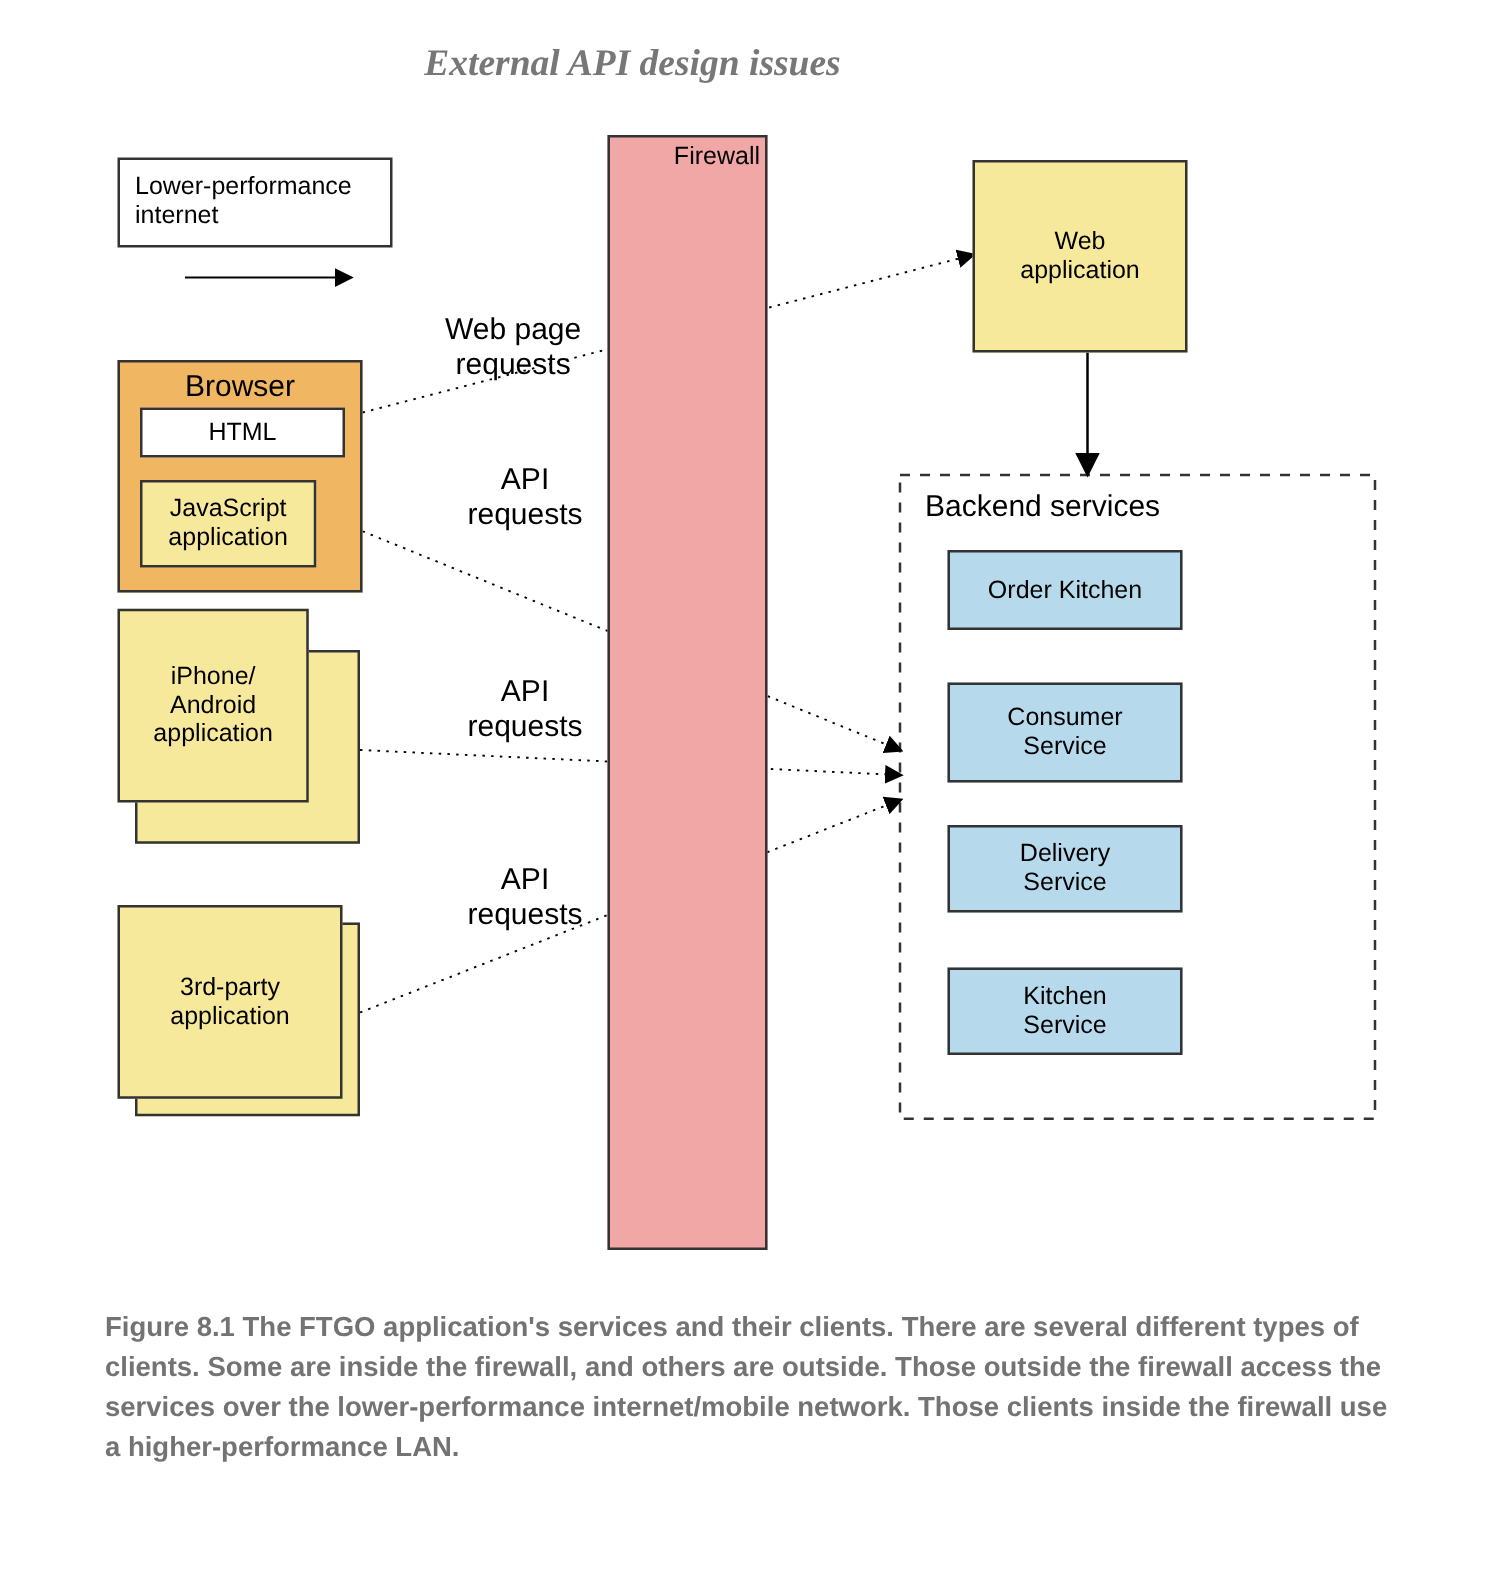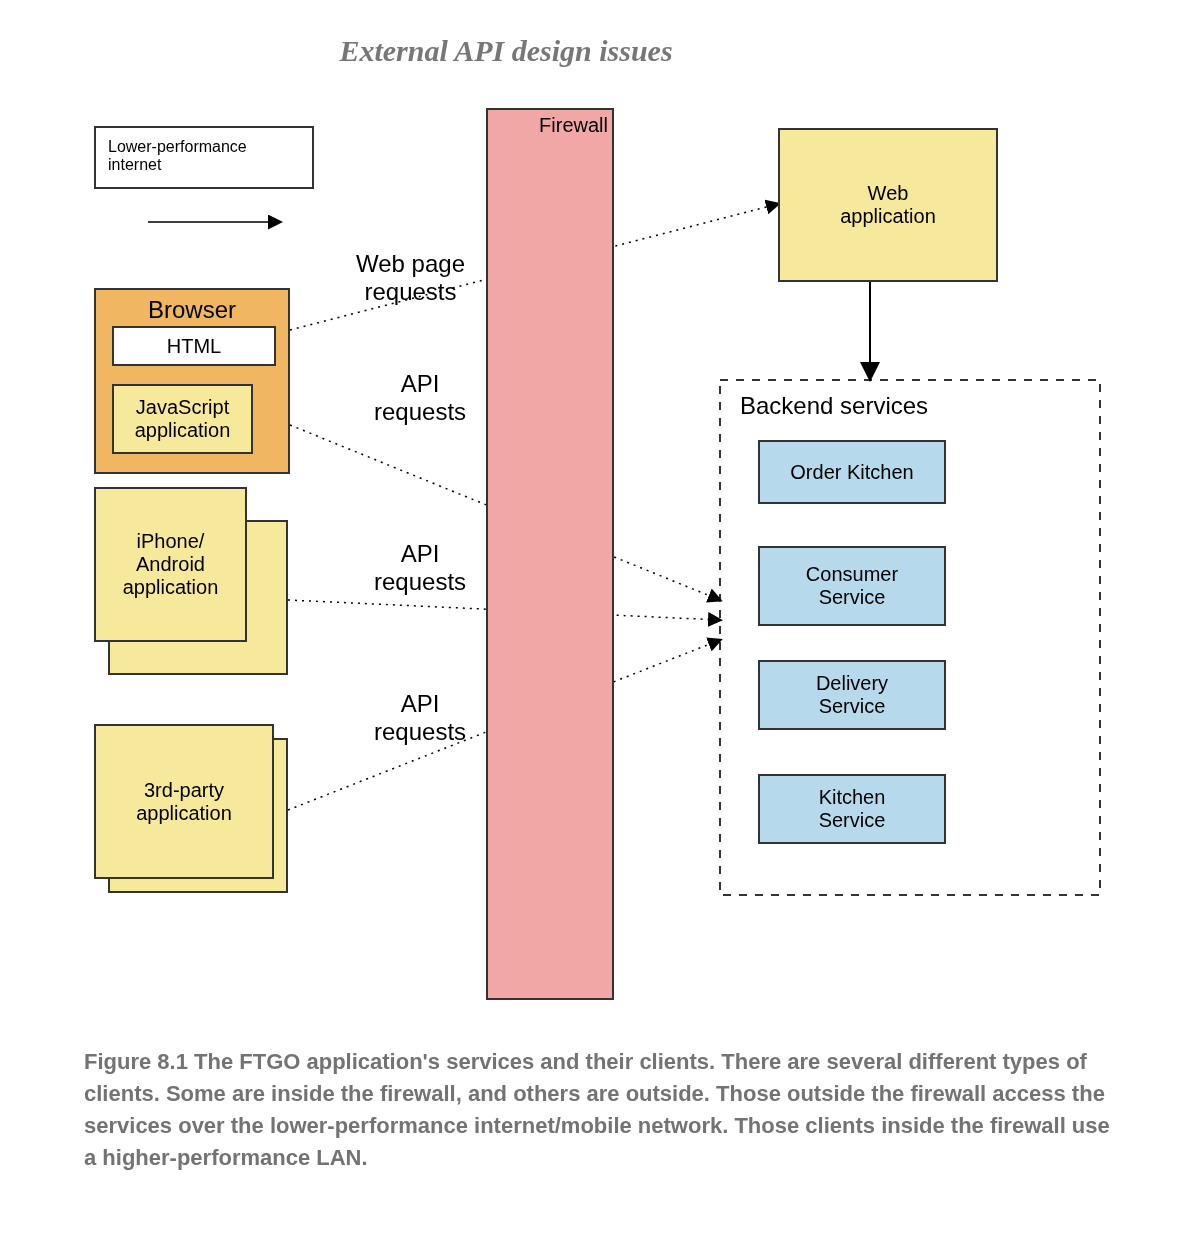--- a/index.html
+++ b/index.html
@@ -64,21 +64,21 @@
     left: 0; top: 0;
     width: 1200px; height: 1256px;
     pointer-events: none;
   }
   .legend {
     position:absolute;
     box-sizing:border-box;
     border:2px solid #333;
     background:#fff;
     padding:10px 12px 6px 12px;
-    font-size:16px;
+    font-size:20px;
   }
   .legend .row { display:flex; align-items:center; margin-bottom:6px;}
   .legend .text { margin-right:8px; line-height:1.15;}
 </style>
 </head>
 <body>
 
 <div class="title">External API design issues</div>
 
 <svg class="lines" viewBox="0 0 1200 1256">
@@ -124,21 +124,21 @@
 application</div>
 
 <div class="box yellow" style="left:108px; top:738px; width:180px; height:155px;"></div>
 <div class="box yellow" style="left:94px; top:724px; width:180px; height:155px; white-space:pre;">3rd-party
 application</div>
 
 <div class="box salmon" style="left:486px; top:108px; width:128px; height:892px; align-items:flex-start; padding-top:4px;justify-content:flex-end;">
   <span>Firewall</span>
 </div>
 
-<div class="box yellow" style="left:778px; top:128px; width:220px; height:154px; white-space:pre;">Web
+<div class="box yellow" style="left:778px; top:128px; width:172px; height:154px; white-space:pre;">Web
 application</div>
 
 <div class="label" style="left:740px; top:392px;">Backend services</div>
 
 <div class="box blue" style="left:758px; top:440px; width:188px; height:64px;">Order Kitchen</div>
 <div class="box blue" style="left:758px; top:546px; width:188px; height:80px; white-space:pre;">Consumer
 Service</div>
 <div class="box blue" style="left:758px; top:660px; width:188px; height:70px; white-space:pre;">Delivery
 Service</div>
 <div class="box blue" style="left:758px; top:774px; width:188px; height:70px; white-space:pre;">Kitchen

